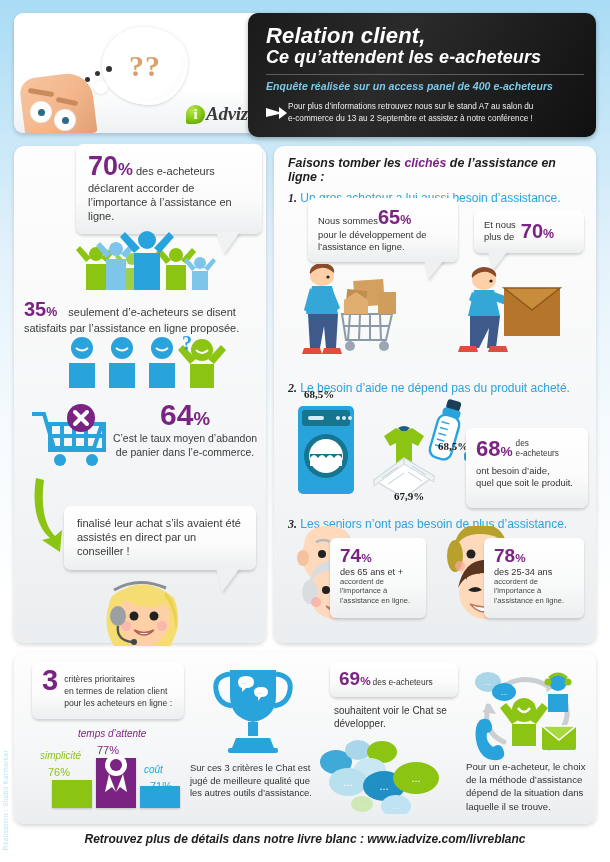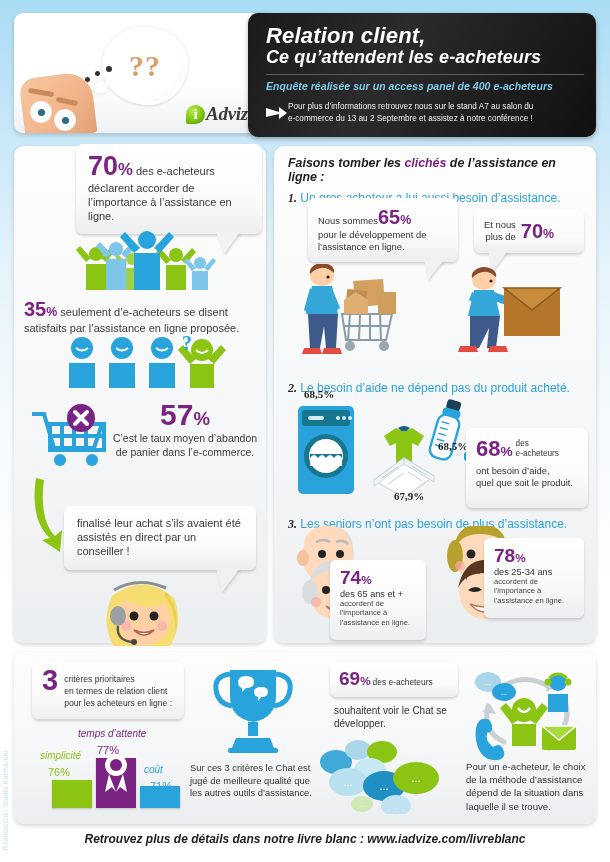--- a/index.html
+++ b/index.html
@@ -200,21 +200,21 @@
   .r-title .hl { color:#7b2382; }
   .clause {
     font-size:12px; color:#29a3dc; margin-top:7px;
   }
   .clause b { color:#2b2b2b; font-style:italic; font-family:"Liberation Serif", serif; }
 
   #b65 { left:34px; top:52px; width:150px; padding:8px 9px 9px 10px; }
   #b65 .tail { border-left:4px solid transparent; border-right:16px solid transparent;
     border-top:20px solid #eef0f1; right:14px; bottom:-18px;
     filter: drop-shadow(1px 2px 1px rgba(0,0,0,.12)); }
-  #b70b { left:200px; top:64px; width:110px; padding:9px 9px 10px 10px;text-align:right; }
+  #b70b { left:200px; top:64px; width:110px; padding:9px 9px 10px 10px; }
   #b70b .tail { border-left:4px solid transparent; border-right:16px solid transparent;
     border-top:20px solid #eef0f1; left:14px; bottom:-18px;
     filter: drop-shadow(1px 2px 1px rgba(0,0,0,.12)); }
   .sm-txt { font-size:9.4px; color:#333; line-height:1.3; }
   .mid-pct { font-size:20px; }
 
   .men { position:absolute; left:14px; top:118px; width:296px; height:104px; }
 
   .sec2 { position:absolute; left:14px; top:228px; width:300px; }
   .prod-zone { position:absolute; left:14px; top:250px; width:300px; height:110px; }
@@ -223,21 +223,21 @@
   #b68 { left:192px; top:282px; width:122px; padding:8px 9px 19px 10px; }
   .b68-top { display:flex; align-items:center; }
   .b68-top .big { font-size:22px; }
   .b68-top .des { font-size:8.2px; color:#333; line-height:1.18; margin-left:3px; }
 
   .sec3 { position:absolute; left:14px; top:364px; width:300px; }
   .card {
     position:absolute; background: linear-gradient(180deg,#ffffff 0%,#f8f9f9 60%,#eceeef 100%);
     border-radius:6px; box-shadow:0 2px 3px rgba(0,0,0,.16);
   }
-  #card74 { left:56px; top:414px; width:96px; height:80px; padding:8px 8px 8px 10px; }
+  #card74 { left:56px; top:392px; width:96px; height:80px; padding:8px 8px 8px 10px; }
   #card78 { left:210px; top:392px; width:100px; height:80px; padding:8px 8px 8px 10px; }
   .card .big { font-size:19px; line-height:1; }
   .card .l1 { font-size:9.2px; color:#333; margin-top:2px; }
   .card .l2 { font-size:7.6px; color:#444; line-height:1.25; }
 
   .seniors { position:absolute; left:14px; top:380px; width:300px; height:100px; }
 
   
   #b3 { left:18px; top:10px; width:152px; padding:7px 9px 9px 10px; }
   .b3-row { display:flex; align-items:flex-start; }
@@ -374,21 +374,21 @@
           <path d="M62 25 h26 v37 h-26z"></path>
         <path d="M62 25 L48 9 l5-5 l15 16z"></path>
           <path d="M88 25 L102 9 l-5-5 l-15 16z"></path>
       </g>
     </svg>
   </div>
 
   <div class="l35">
     <div class="inline-lead">
       <span class="pct big"><span>35</span><span class="sign">%</span></span>
-      <span class="txt-body" style="margin-left:3px;">seulement d’e-acheteurs se disent</span>
+      <span class="txt-body" style="margin-left:11px;">seulement d’e-acheteurs se disent</span>
     </div>
     <div class="txt-body">satisfaits par l’assistance en ligne proposée.</div>
   </div>
 
   <div class="figs2">
     <div class="qmark-small">?</div>
     <svg width="160" height="52" viewBox="0 0 160 52">
       <g fill="#29a3dc">
         <circle cx="16" cy="12" r="11"></circle>
           <path d="M3 27 h26 v25 h-26z"></path>
@@ -423,21 +423,21 @@
         <line x1="24" y1="32" x2="78" y2="32"></line>
       </g>
       <circle cx="34" cy="56" r="6" fill="#29a3dc"></circle>
       <circle cx="66" cy="56" r="6" fill="#29a3dc"></circle>
       <circle cx="55" cy="14" r="14" fill="#7b2382"></circle>
       <path d="M49 8 L61 20 M61 8 L49 20" stroke="#fff" stroke-width="4" stroke-linecap="round"></path>
     </svg>
   </div>
 
   <div class="l64">
-    <span class="pct big"><span>57</span><span class="sign">%</span></span>
+    <span class="pct big"><span>64</span><span class="sign">%</span></span>
     <div class="sub">C’est le taux moyen d’abandon</div>
     <div class="sub">de panier dans l’e-commerce.</div>
   </div>
 
   <div class="green-arrow">
     <svg width="50" height="78" viewBox="0 0 50 78">
       <path d="M6 2 C2 28 6 50 20 62 L12 64 L30 76 L32 54 L25 60 C13 48 11 26 14 4 Z" fill="#8cc413"></path>
     </svg>
   </div>
 

